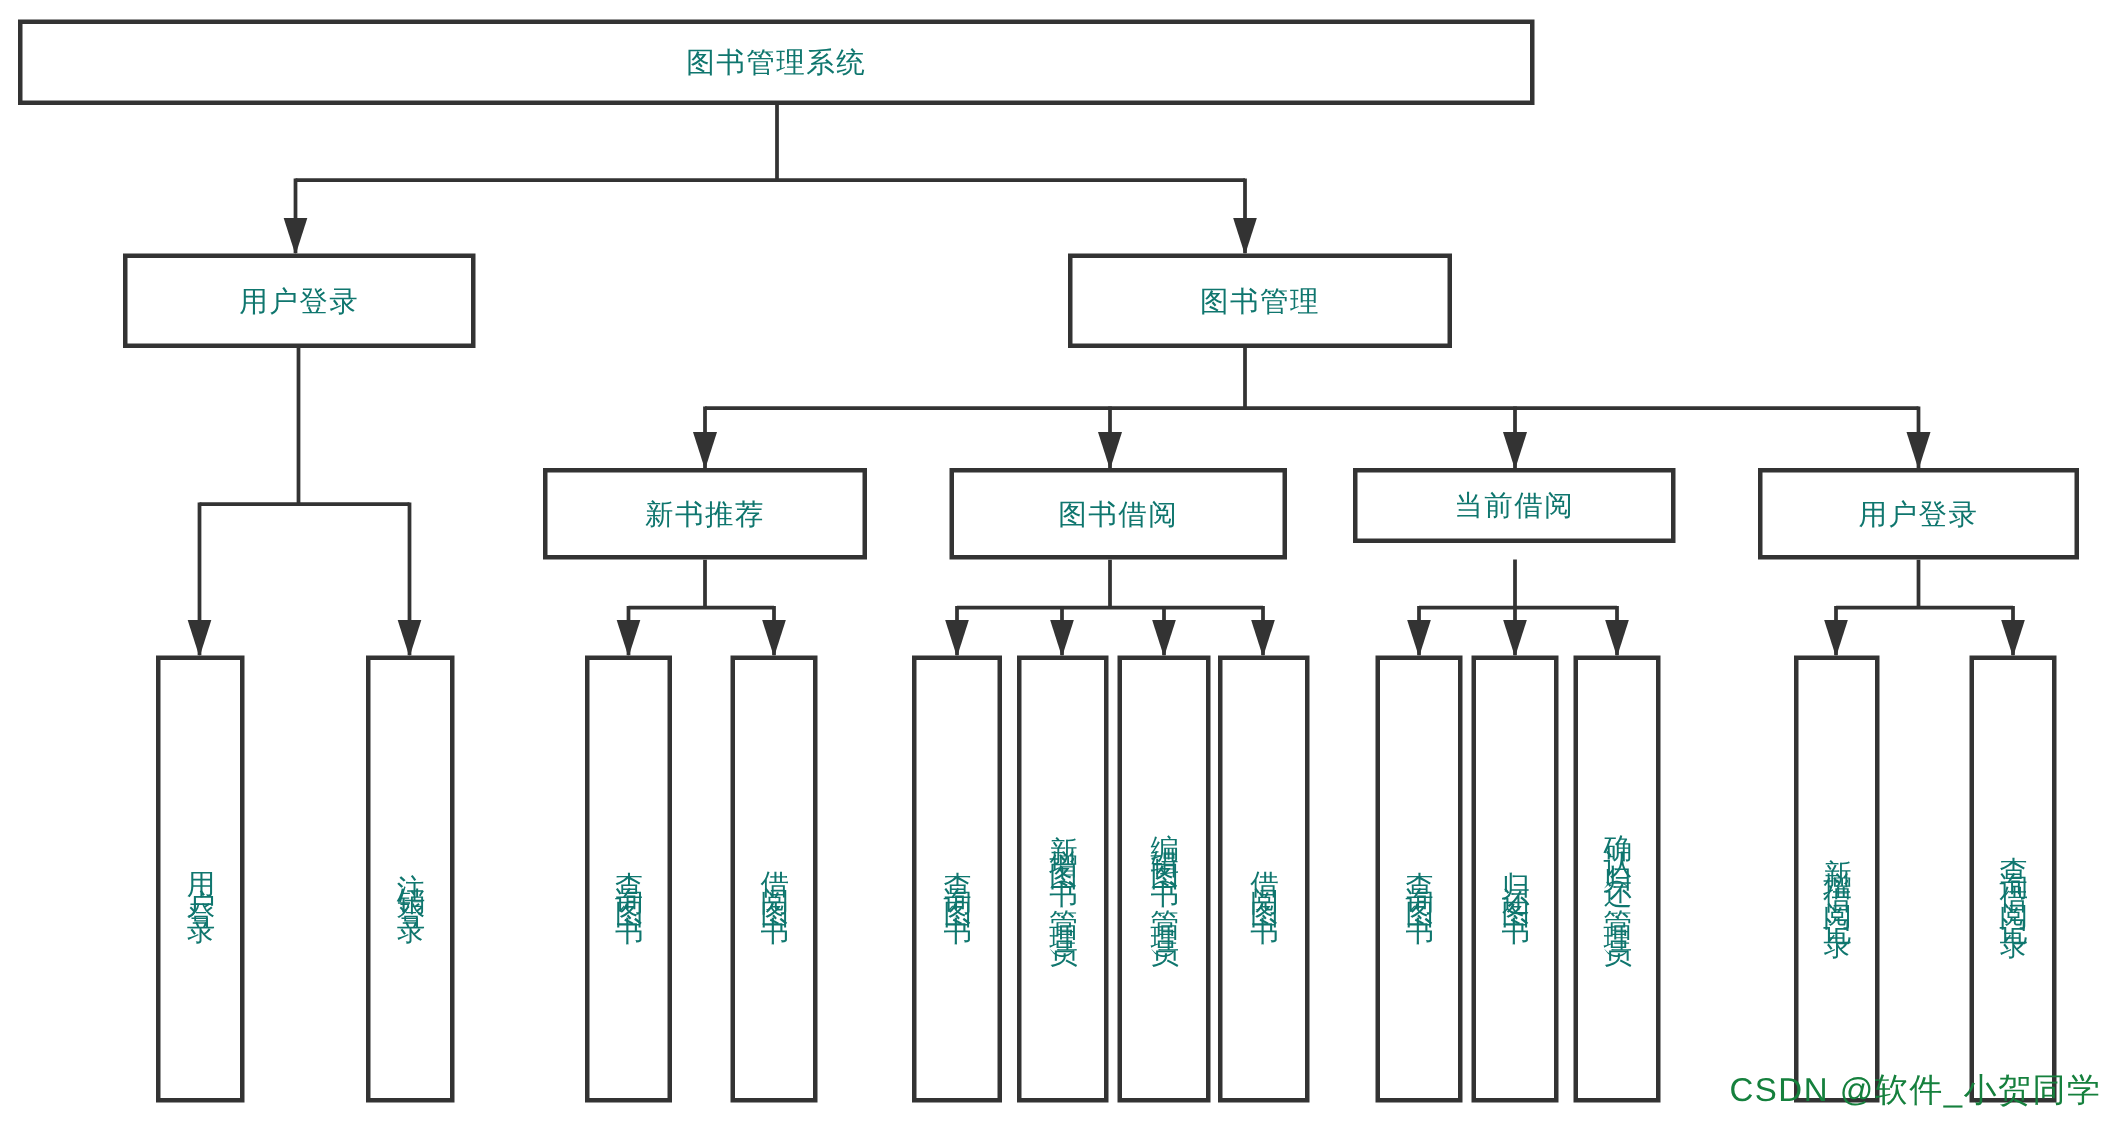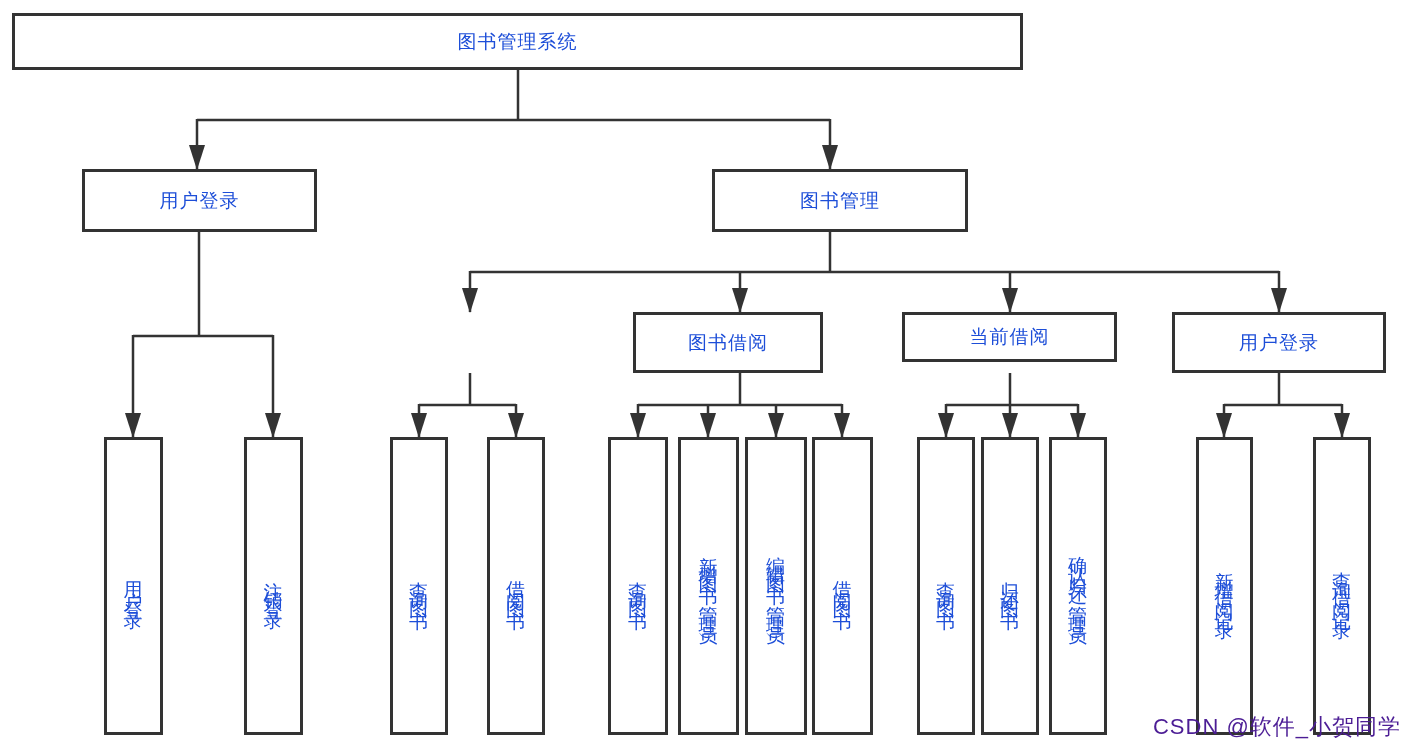--- a/index.html
+++ b/index.html
@@ -24,40 +24,40 @@
     pointer-events: none;
   }
   .node {
     position: absolute;
     box-sizing: border-box;
     border: 3px solid #333333;
     background: #ffffff;
     display: flex;
     align-items: center;
     justify-content: center;
-    color: #1d4ed8;
+    color: #0f766e;
     font-size: 19px;
     letter-spacing: 1px;
     text-align: center;
   }
   .vnode {
     writing-mode: vertical-rl;
     text-orientation: mixed;
     letter-spacing: 10px;
     line-height: 1;
     font-size: 19px;
   }
   
   .n-root   { left: 12px;  top: 13px;  width: 1011px; height: 57px; }
   
   .n-user   { left: 82px;  top: 169px; width: 235px;  height: 63px; }
   .n-mgmt   { left: 712px; top: 169px; width: 256px;  height: 63px; }
   
   .n-rec    { left: 362px;  top: 312px; width: 216px; height: 61px; }
-  .n-bor    { left: 633px;  top: 312px; width: 190px; height: 61px; }
+  .n-bor    { left: 633px;  top: 312px; width: 225px; height: 61px; }
   .n-cur    { left: 902px;  top: 312px; width: 215px; height: 50px; }
   .n-log    { left: 1172px; top: 312px; width: 214px; height: 61px; }
   
   .leaf { top: 437px; height: 298px; }
   .l1  { left: 104px;  width: 59px; }
   .l2  { left: 244px;  width: 59px; }
   .l3  { left: 390px;  width: 58px; }
   .l4  { left: 487px;  width: 58px; }
   .l5  { left: 608px;  width: 60px; }
   .l6  { left: 678px;  width: 61px; }
@@ -66,21 +66,21 @@
   .l9  { left: 917px;  width: 58px; }
   .l10 { left: 981px;  width: 58px; }
   .l11 { left: 1049px; width: 58px; }
   .l12 { left: 1196px; width: 57px; }
   .l13 { left: 1313px; width: 58px; }
   .watermark {
     position: absolute;
     right: 4px;
     top: 712px;
     font-size: 22px;
-    color: #4c1d95;
+    color: #15803d;
     letter-spacing: 1px;
     white-space: nowrap;
   }
 </style>
 </head>
 <body>
 
 <div class="canvas">
 
   <svg class="connectors" viewBox="0 0 1405 747" xmlns="http://www.w3.org/2000/svg">
@@ -137,20 +137,23 @@
     <span>图书管理系统</span>
   </div>
 
   <div class="node n-user">
     <span>用户登录</span>
   </div>
   <div class="node n-mgmt">
     <span>图书管理</span>
   </div>
 
+  <div class="node n-rec">
+    <span>新书推荐</span>
+  </div>
   <div class="node n-bor">
     <span>图书借阅</span>
   </div>
   <div class="node n-cur">
     <span>当前借阅</span>
   </div>
   <div class="node n-log">
     <span>用户登录</span>
   </div>
 

